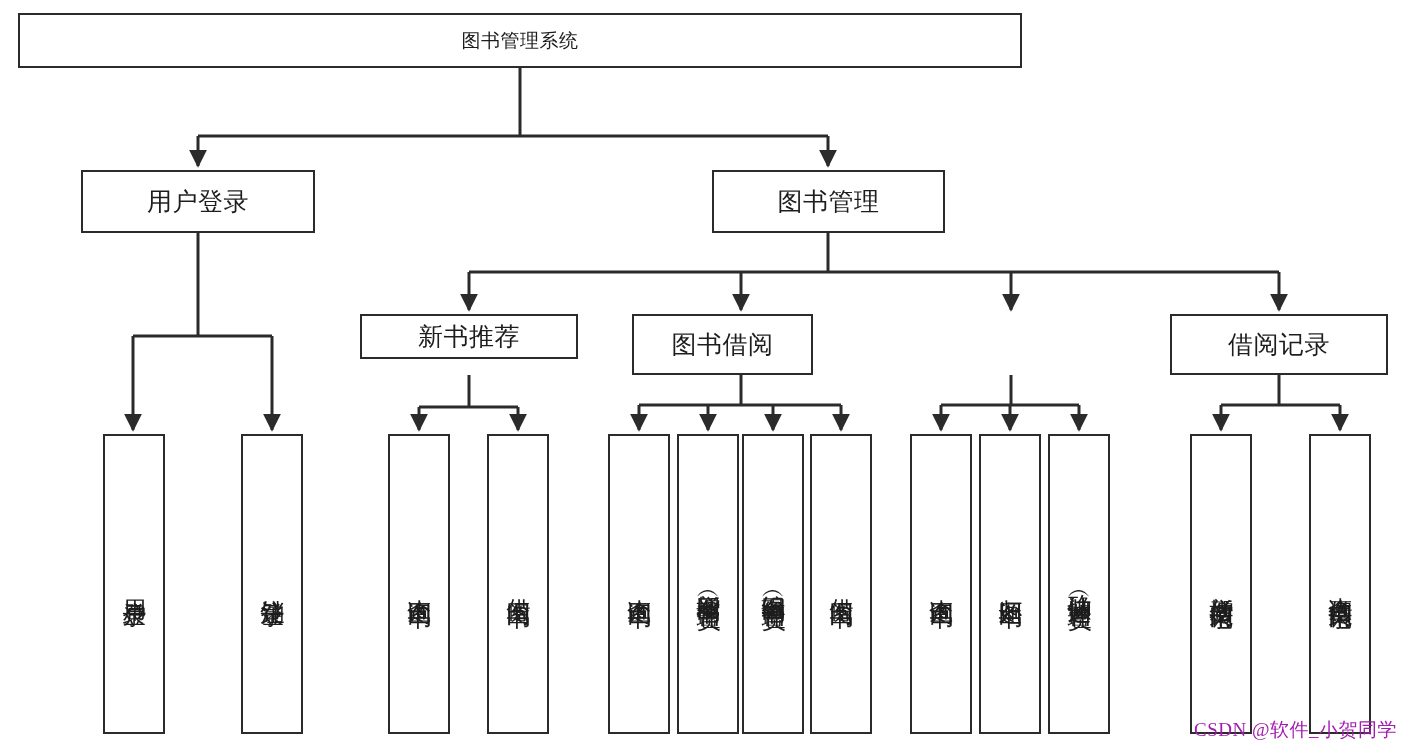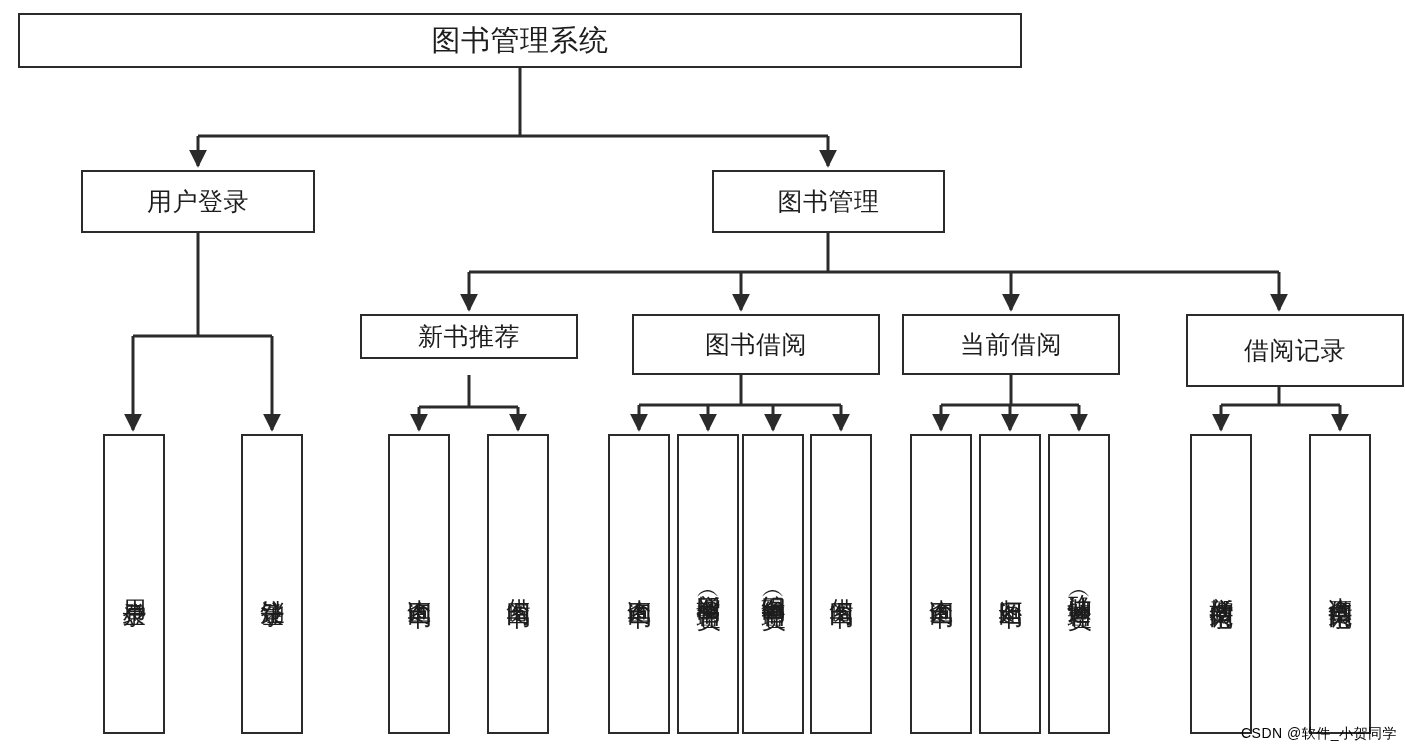--- a/index.html
+++ b/index.html
@@ -39,45 +39,45 @@
     color: #1d1d1d;
     line-height: 1.18;
     white-space: nowrap;
     text-align: center;
   }
   .node.horiz .node-label {
     font-size: 25px;
     letter-spacing: 0.5px;
   }
   .node.root .node-label {
-    font-size: 29px;
+    font-size: 19px;
   }
   .node.vert {
     align-items: center;
     justify-content: center;
     padding: 6px 0;
   }
   .node.vert .node-label {
     writing-mode: vertical-rl;
     text-orientation: upright;
     font-size: 24px;
     letter-spacing: 2px;
     line-height: 1.05;
     white-space: normal;
     max-height: 100%;
   }
   #watermark {
     position: absolute;
     right: 8px;
     bottom: 4px;
-    font-size: 14px;
-    color: #000000;
+    font-size: 19px;
+    color: #a21caf;
     letter-spacing: 0.5px;
     z-index: 5;
-    font-family: Liberation Sans, sans-serif;
+    font-family: Liberation Serif, serif;
   }
 </style>
 </head>
 <body>
 
 <div id="diagram-root">
 
   <svg id="edges-layer" viewBox="0 0 1405 747" xmlns="http://www.w3.org/2000/svg">
     <defs>
       <marker id="arrow" viewBox="0 0 10 10" refX="9" refY="5" markerWidth="6" markerHeight="6" orient="auto-start-reverse">
@@ -136,27 +136,24 @@
   <div class="node horiz" style="left:81px; top:170px; width:234px; height:63px;">
     <span class="node-label">用户登录</span>
   </div>
   <div class="node horiz" style="left:712px; top:170px; width:233px; height:63px;align-items:center;">
     <span class="node-label">图书管理</span>
   </div>
 
   <div class="node horiz" style="left:360px; top:314px; width:218px; height:45px;">
     <span class="node-label">新书推荐</span>
   </div>
-  <div class="node horiz" style="left:632px; top:314px; width:248px; height:61px;">
+  <div class="node horiz" style="left:632px; top:314px; width:181px; height:61px;">
     <span class="node-label">图书借阅</span>
   </div>
-  <div class="node horiz" style="left:902px; top:314px; width:218px; height:61px;">
-    <span class="node-label">当前借阅</span>
-  </div>
-  <div class="node horiz" style="left:1170px; top:314px; width:218px; height:73px;margin-left:16px;">
+  <div class="node horiz" style="left:1170px; top:314px; width:218px; height:61px;">
     <span class="node-label">借阅记录</span>
   </div>
 
   <div class="node vert" style="left:103px; top:434px; width:62px; height:300px;">
     <span class="node-label">用户登录</span>
   </div>
   <div class="node vert" style="left:241px; top:434px; width:62px; height:300px;">
     <span class="node-label">注销登录</span>
   </div>
 

